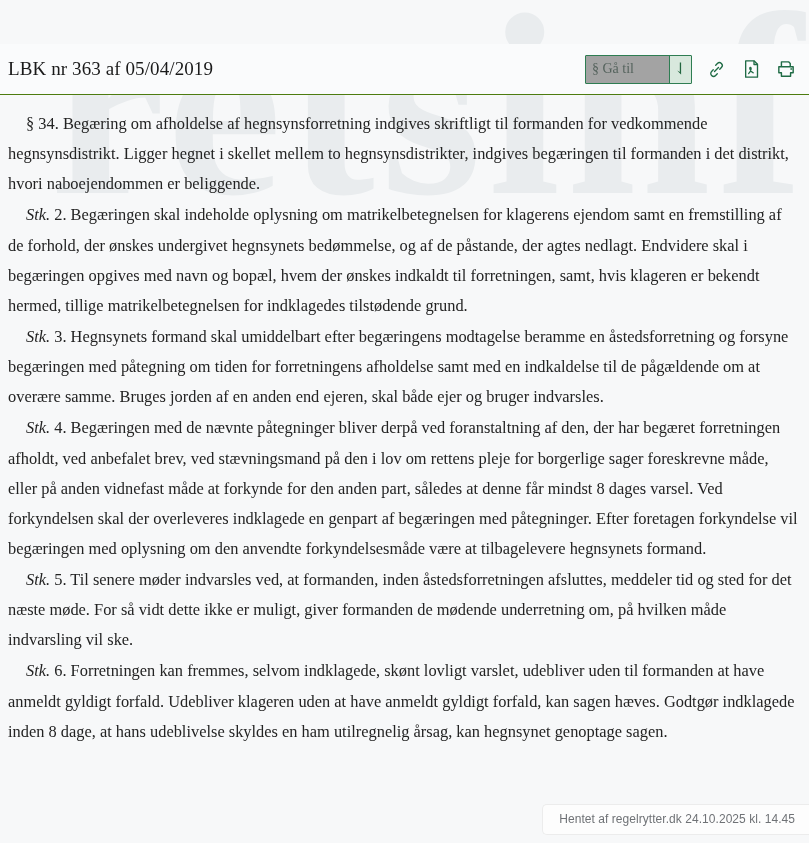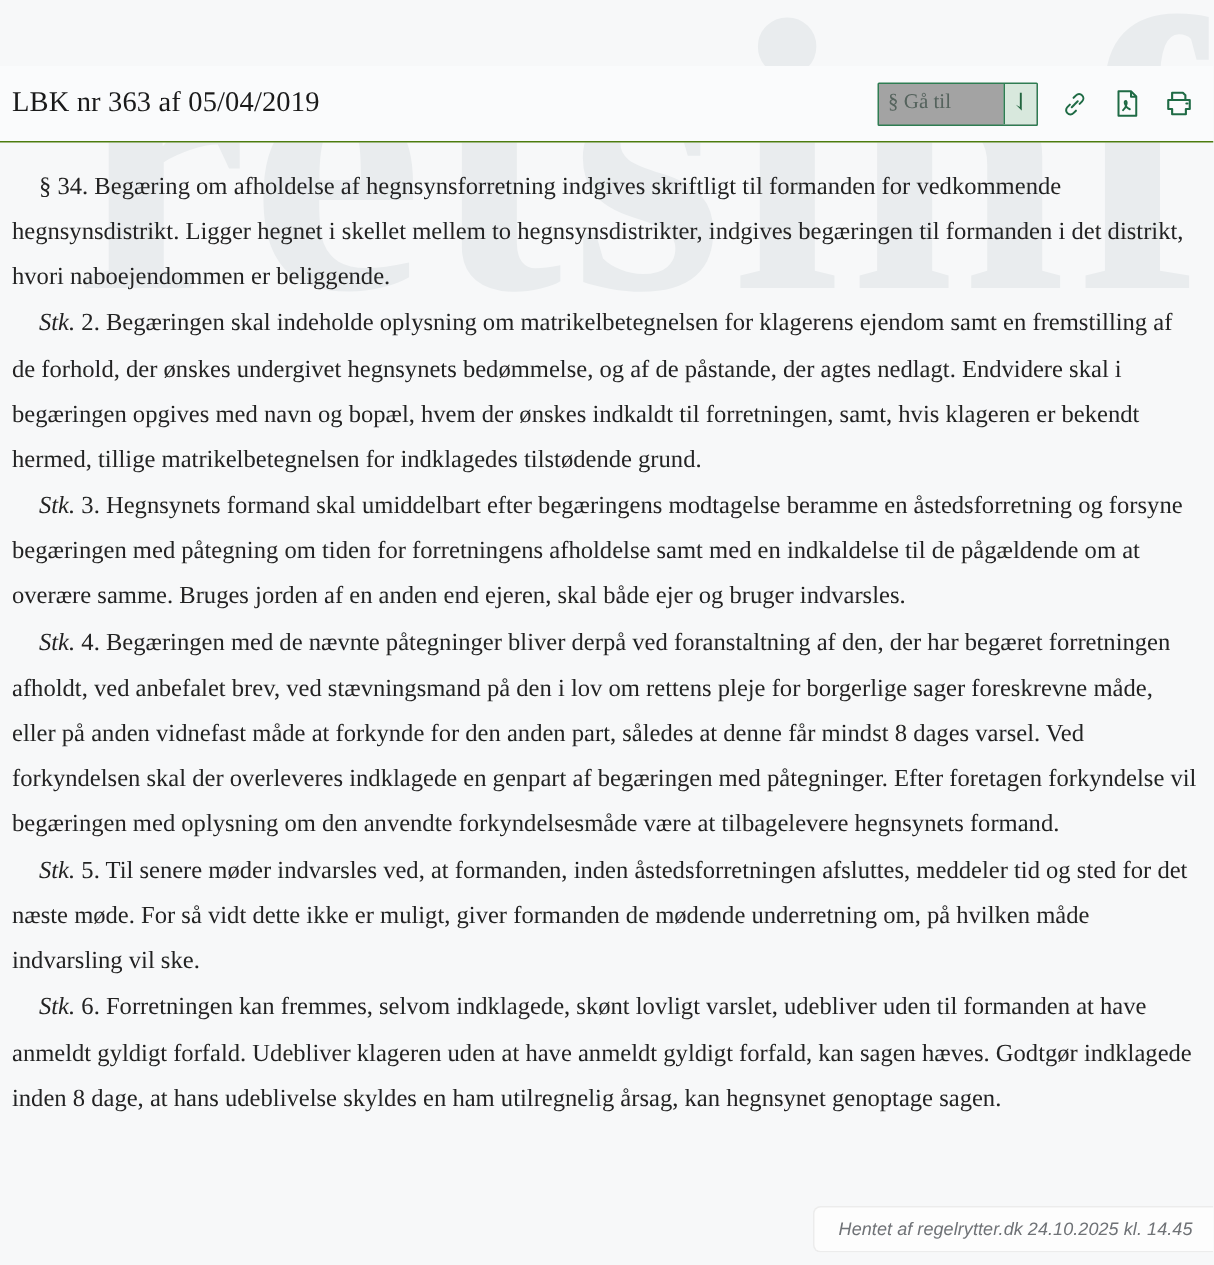--- a/index.html
+++ b/index.html
@@ -137,21 +137,20 @@
     background: #fdfdfd;
     border: 1px solid #ececec;
     border-right: 0;
     border-radius: 5px 0 0 5px;
     padding: 7px 14px 8px 16px;
     font-family: "Liberation Sans", "DejaVu Sans", sans-serif;
     font-size: 12px;
     color: #6f7276;
     white-space: nowrap;
     letter-spacing: .05px;
-    font-style: italic;
   }
 </style>
 </head>
 <body>
 
 <div id="watermark">retsinformation</div>
 
 <div id="header">
   <div id="doc-title">LBK nr 363 af 05/04/2019</div>
 

